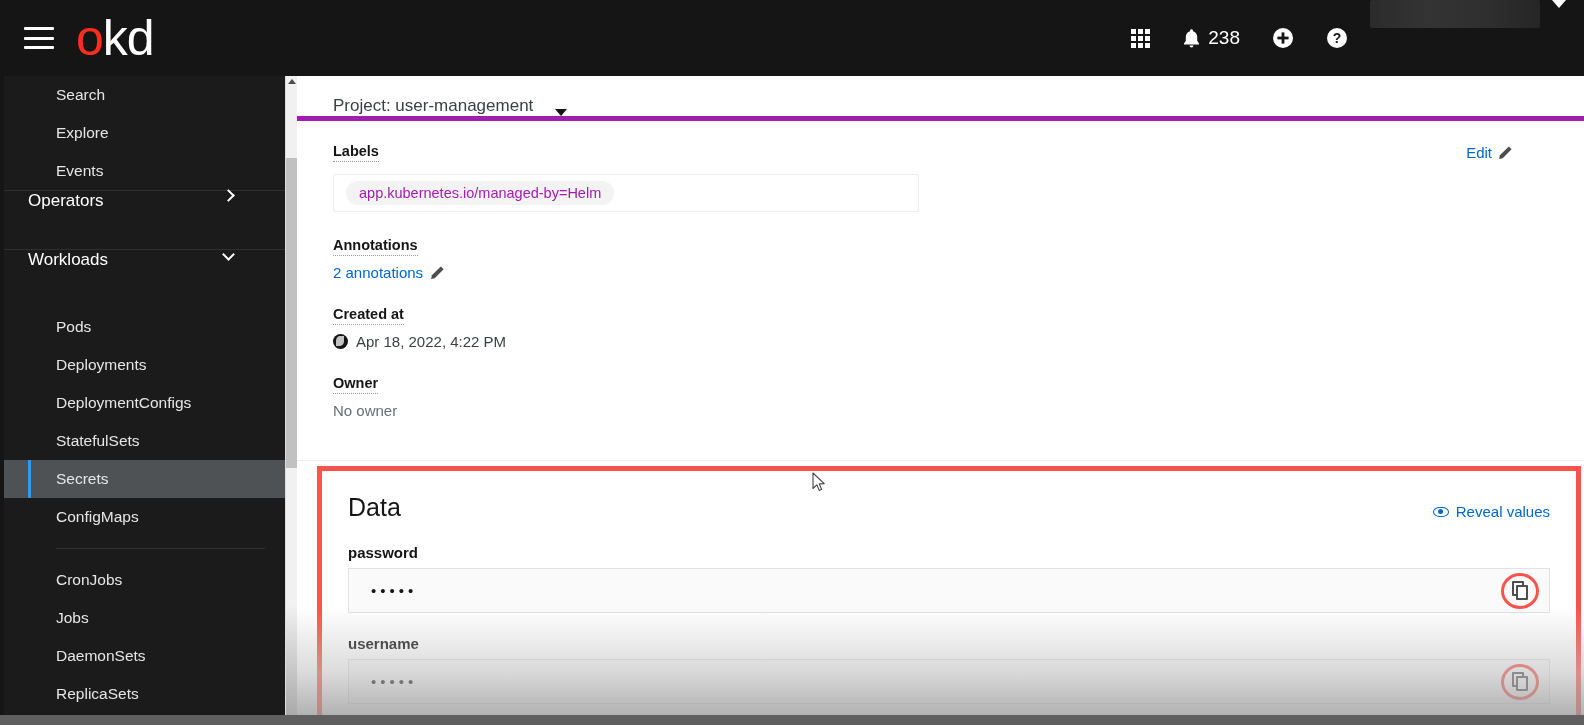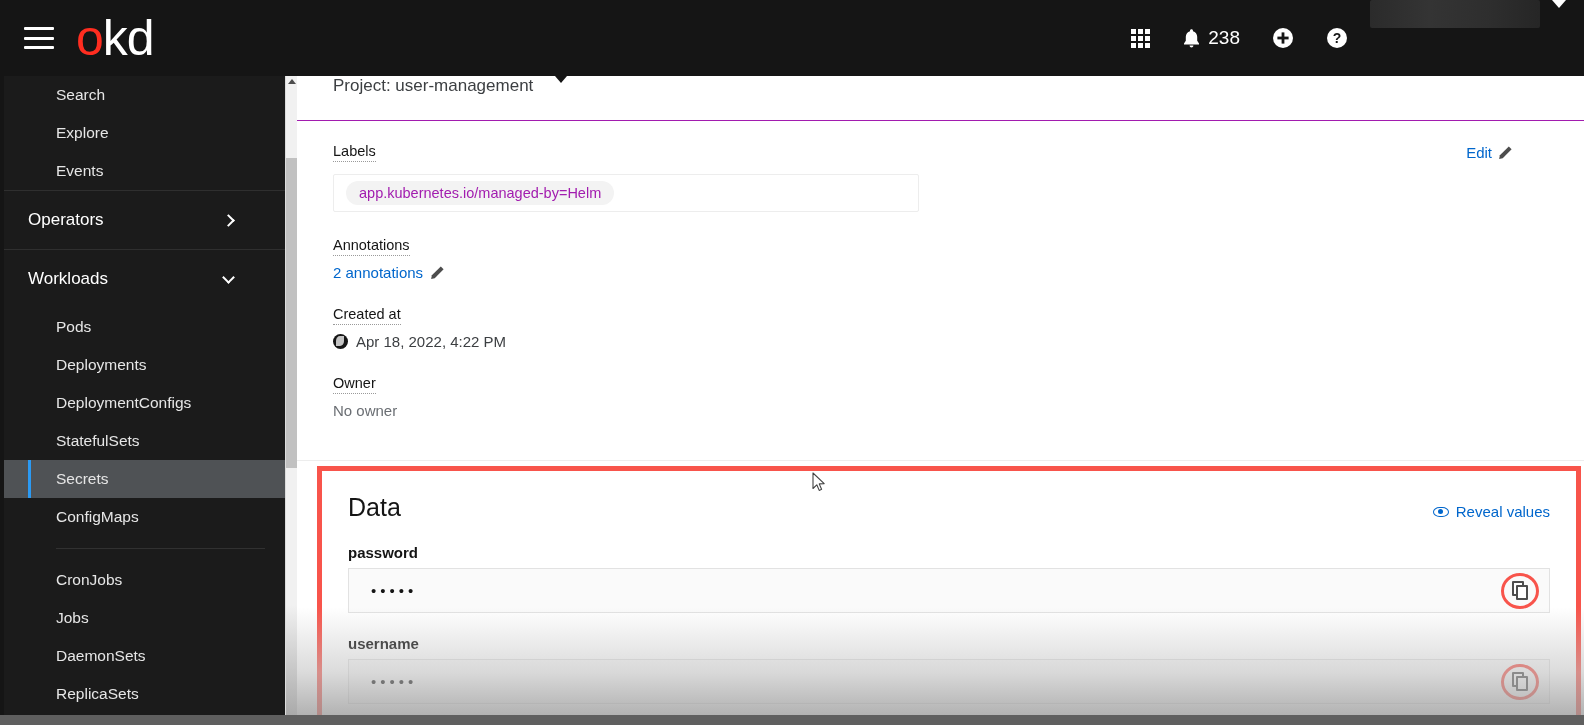--- a/index.html
+++ b/index.html
@@ -55,21 +55,21 @@
   .nav-link {
     height:38px; display:flex; align-items:center;
     padding-left:52px; color:#e6e6e6; font-size:15.5px; cursor:pointer;
   }
   .nav-link.sub { padding-left:52px; }
   .nav-link.active { background:#4f5255; }
   .nav-link.active::before {
     content:""; position:absolute; left:24px; width:3px; height:38px; background:#2b9af3;
   }
   .nav-section {
-    height:58px; display:flex; align-items:center; justify-content:space-between;
+    height:58px; display:flex; justify-content:space-between;
     padding:0 56px 0 24px; color:#fff; font-size:17px; cursor:pointer;
   }
   .nav-sep { height:1px; background:#2f2f2f; margin:0; }
   .nav-sep-inner { height:1px; background:#313131; margin:12px 24px 12px 52px; }
   .chev { width:9px; height:9px; border-right:2.4px solid #fff; border-bottom:2.4px solid #fff; }
   .chev.right { transform:rotate(-45deg); }
   .chev.down { transform:rotate(45deg); margin-bottom:4px; }
 
   
   .scrollstrip {
@@ -89,30 +89,30 @@
     background:linear-gradient(180deg, rgba(241,241,241,0) 0%, rgba(150,150,150,0.85) 100%);
     pointer-events:none;
   }
 
   
   .content {
     position:absolute; left:297px; top:76px; width:1287px; height:649px;
     background:#ffffff; overflow:hidden;
   }
   .project-bar {
-    height:45px; display:flex; align-items:flex-start; padding-left:36px;
-    border-bottom:1px solid #a21caf; background:#fff;
+    height:45px; display:flex; align-items:flex-end; padding-left:36px;
+    border-bottom:5px solid #a21caf; background:#fff;
   }
   .project-bar .ptext { font-size:17px; color:#3c3f42; }
   .project-caret { margin-left:22px; width:0;height:0;
     border-left:6px solid transparent;border-right:6px solid transparent;border-top:7px solid #151515; }
 
   .details { padding:22px 36px 0 36px; position:relative; }
   .field-label {
-    font-size:14.5px; font-weight:400; color:#151515;
+    font-size:14.5px; font-weight:700; color:#151515;
     border-bottom:1px dotted #9a9a9a; display:inline-block; padding-bottom:2px;
   }
   .row-head { display:flex; align-items:center; justify-content:space-between; padding-right:35px;}
   .edit-link { color:#0066cc; font-size:15px; cursor:pointer; display:flex; align-items:center; gap:6px;}
 
   .labels-box {
     margin-top:12px; width:586px; height:38px; border:1px solid #ededed;
     border-radius:2px; display:flex; align-items:center; padding-left:12px; background:#fff;
   }
   .label-chip {

